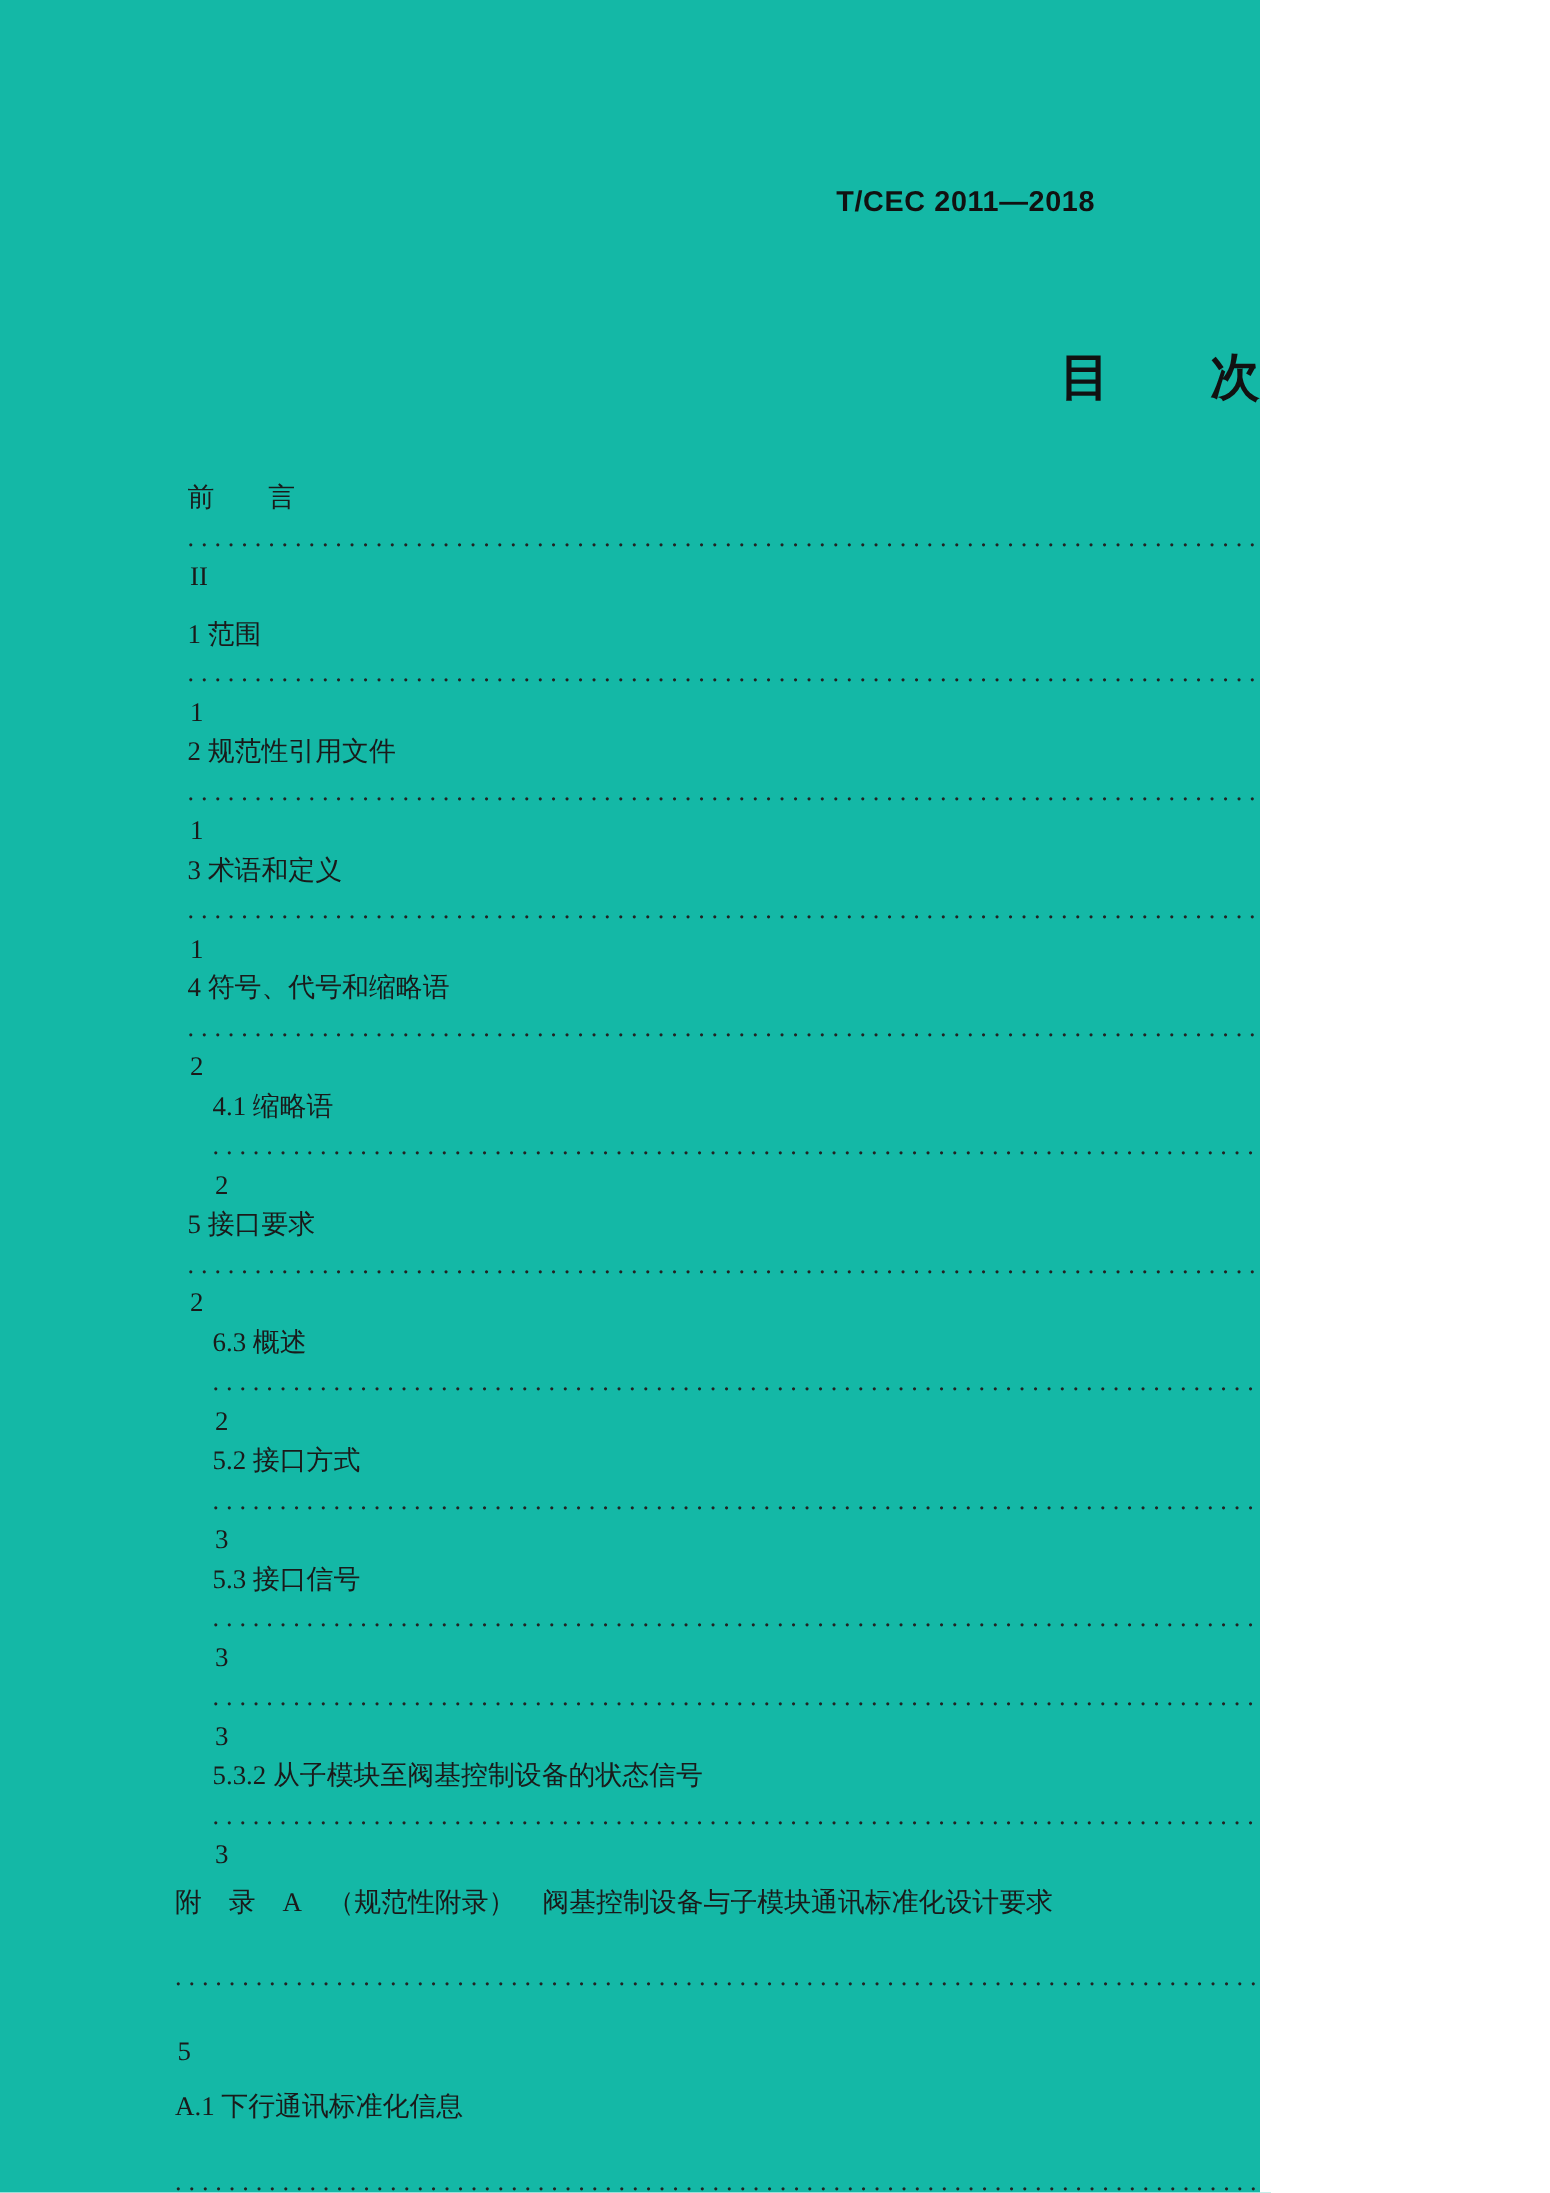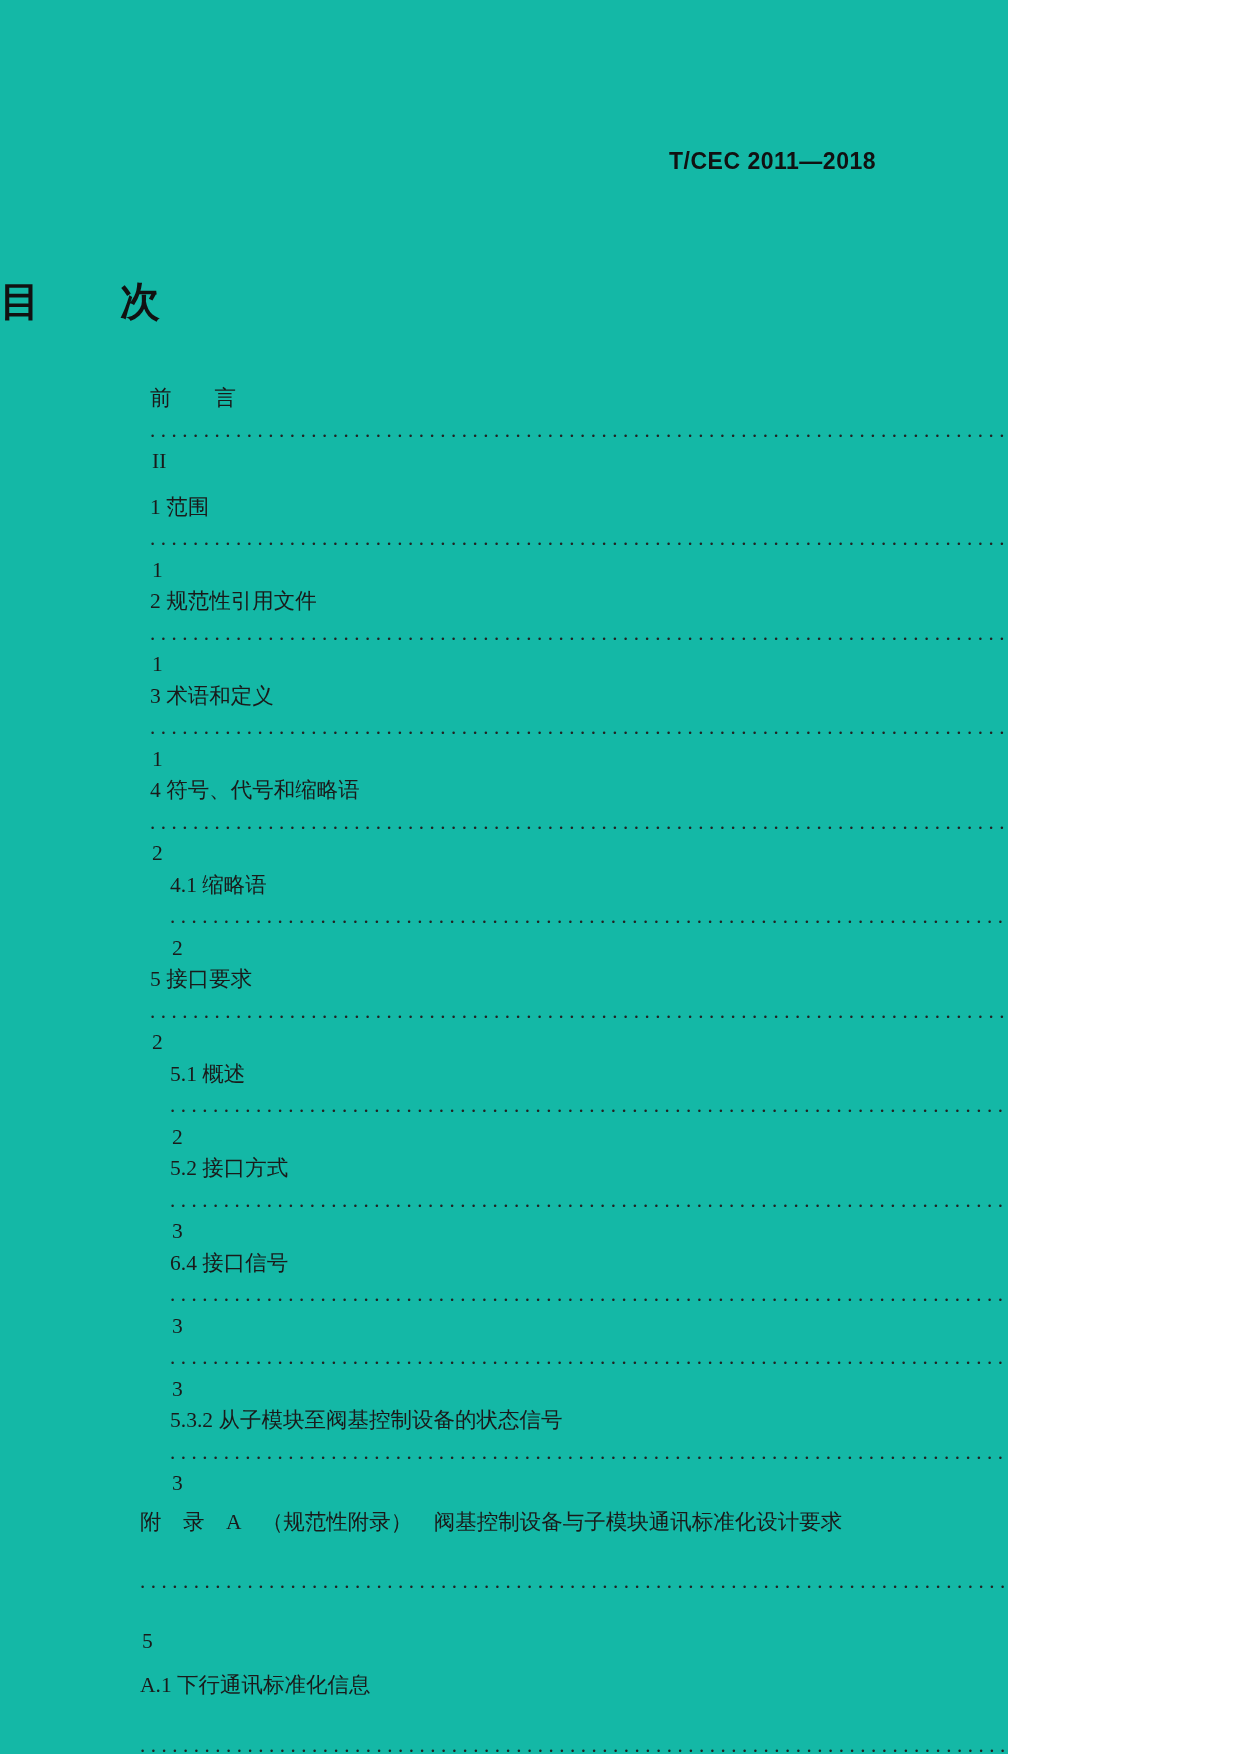--- a/index.html
+++ b/index.html
@@ -25,21 +25,21 @@
     font-weight: 600;
     letter-spacing: 0.5px;
     color: #111111;
   }
   .doc-title {
     position: absolute;
     top: 274px;
     left: 0;
     width: 100%;
     margin: 0;
-    text-align: left;
+    text-align: right;
     font-family: "Liberation Sans", "DejaVu Sans", sans-serif;
     font-size: 40px;
     font-weight: 700;
     color: #111111;
     white-space: pre;
   }
   .toc {
     position: absolute;
     top: 383px;
     left: 139px;
@@ -127,31 +127,31 @@
     <span class="toc-label">4.1 缩略语</span>
     <span class="toc-dots"></span>
     <span class="toc-page">2</span>
   </div>
       <div class="toc-row indent-1">
     <span class="toc-label">5 接口要求</span>
     <span class="toc-dots"></span>
     <span class="toc-page">2</span>
   </div>
       <div class="toc-row indent-2">
-    <span class="toc-label">5.1 概述</span>
+    <span class="toc-label">6.3 概述</span>
     <span class="toc-dots"></span>
     <span class="toc-page">2</span>
   </div>
       <div class="toc-row indent-2">
     <span class="toc-label">5.2 接口方式</span>
     <span class="toc-dots"></span>
     <span class="toc-page">3</span>
   </div>
       <div class="toc-row indent-2">
-    <span class="toc-label">6.4 接口信号</span>
+    <span class="toc-label">5.3 接口信号</span>
     <span class="toc-dots"></span>
     <span class="toc-page">3</span>
   </div>
       <div class="toc-row indent-2">
     <span class="toc-dots"></span>
     <span class="toc-page">3</span>
   </div>
       <div class="toc-row indent-2">
     <span class="toc-label">5.3.2 从子模块至阀基控制设备的状态信号</span>
     <span class="toc-dots"></span>

